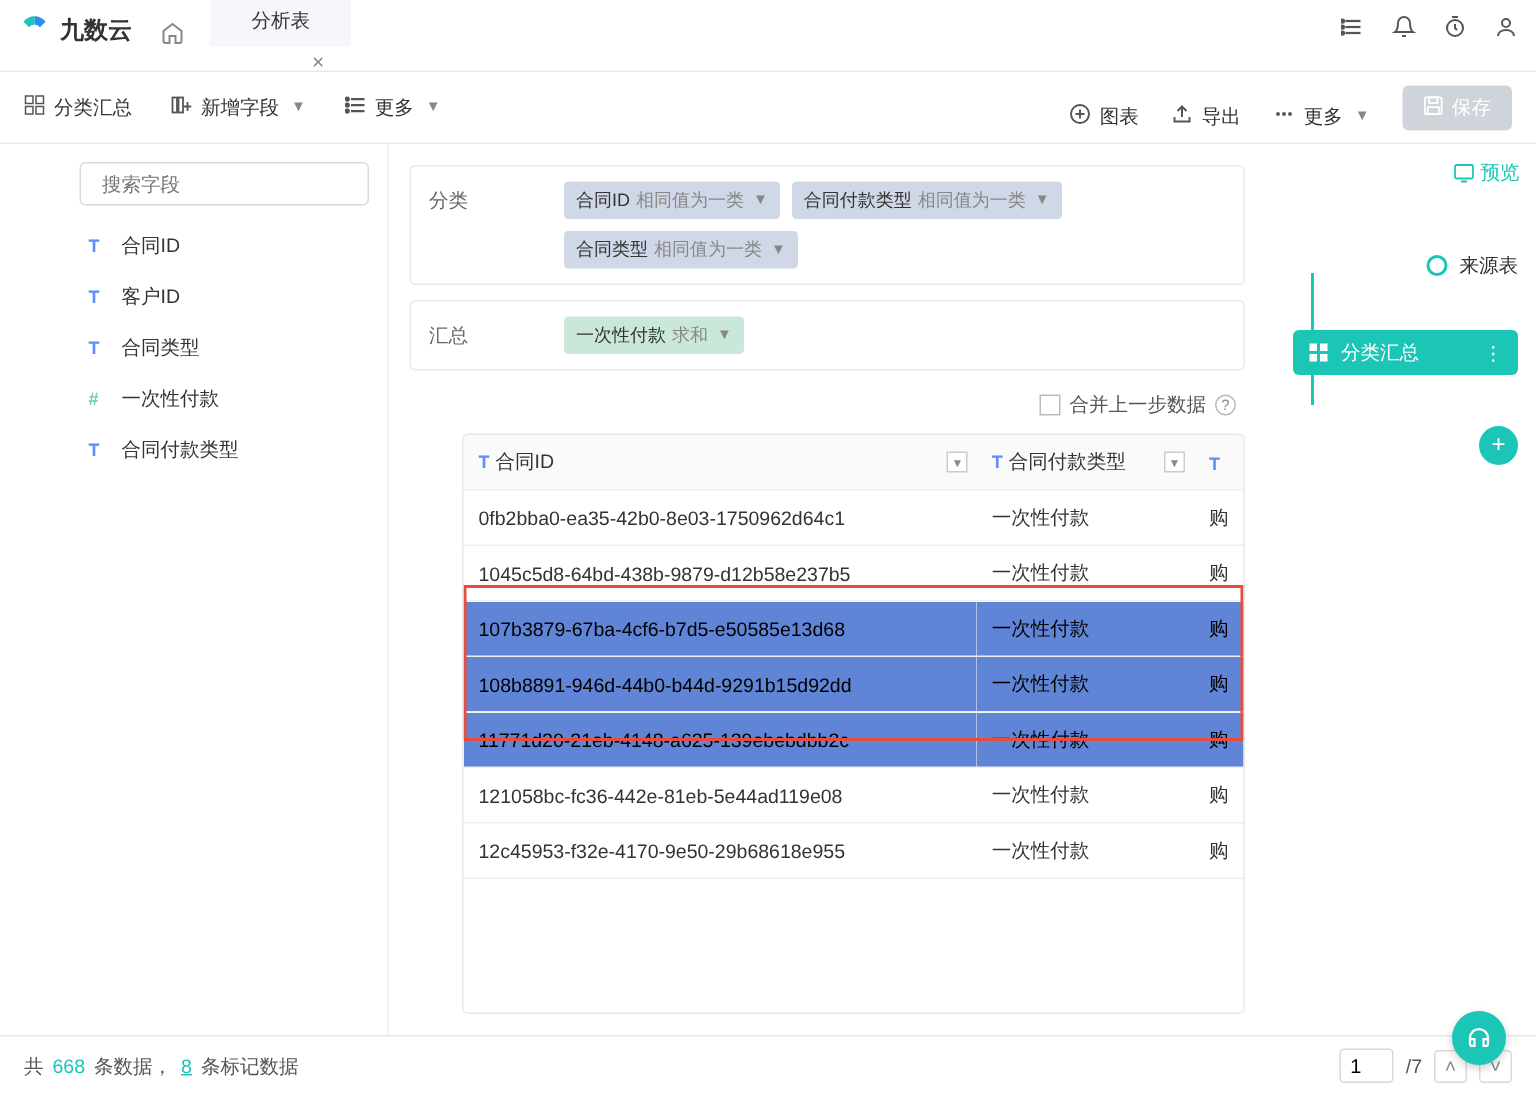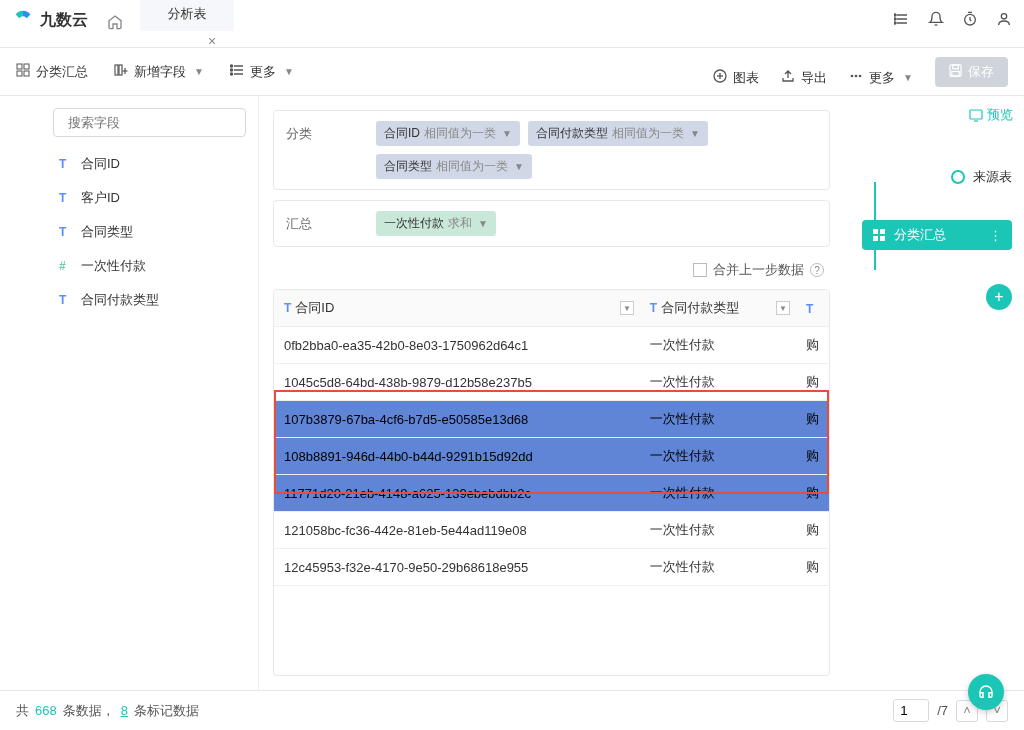--- a/index.html
+++ b/index.html
@@ -39,21 +39,21 @@
 .chips { display: flex; flex-wrap: wrap; gap: 8px; }
 .chip { background: #d0d8e8; border-radius: 3px; padding: 4px 8px; display: flex; align-items: center; gap: 4px; font-size: 12px; }
 .chip.green { background: #c9e8d9; }
 .chip-sub { color: #888; }
 .chip-caret { color: #888; font-size: 10px; margin-left: 2px; }
 
 .merge-row { display: flex; align-items: center; justify-content: flex-end; gap: 6px; padding: 4px 6px 10px; color: #555; }
 .checkbox { width: 14px; height: 14px; border: 1px solid #bbb; background: #fff; }
 .help-icon { width: 14px; height: 14px; border: 1px solid #bbb; border-radius: 50%; display: inline-flex; align-items: center; justify-content: center; font-size: 10px; color: #888; }
 
-.table-wrap { border: 1px solid #e8e8e8; border-radius: 4px; overflow: hidden; flex: 1; display: flex; flex-direction: column; position: relative; }
+.table-wrap { border: 1px solid #e8e8e8; border-radius: 4px; overflow: hidden; flex: 1; display: flex; flex-direction: column; position: relative; margin-left: 35px; }
 .table { width: 100%; border-collapse: collapse; }
 .table th, .table td { border-bottom: 1px solid #eee; padding: 9px 10px; text-align: left; font-weight: normal; white-space: nowrap; overflow: hidden; text-overflow: ellipsis; }
 .table th { background: #fafafa; position: relative; }
 .col-drop { position: absolute; right: 6px; top: 50%; transform: translateY(-50%); border: 1px solid #ccc; width: 14px; height: 14px; display: flex; align-items: center; justify-content: center; font-size: 8px; color: #888; background: #fff; }
 .th-type { color: #5b8ff9; font-weight: 600; margin-right: 4px; font-size: 12px; }
 .table tr.selected td { background: #6085d6; color: #000000; }
 .highlight-box { position: absolute; border: 2px solid #e74c3c; pointer-events: none; left: 0; right: 0; top: 100px; height: 104px; }
 
 .rightbar { width: 180px; padding: 12px; position: relative; }
 .preview-link { position: absolute; top: 10px; right: 11px; color: #1cc6b6; display: flex; align-items: center; gap: 4px; cursor: pointer; font-size: 13px; }

